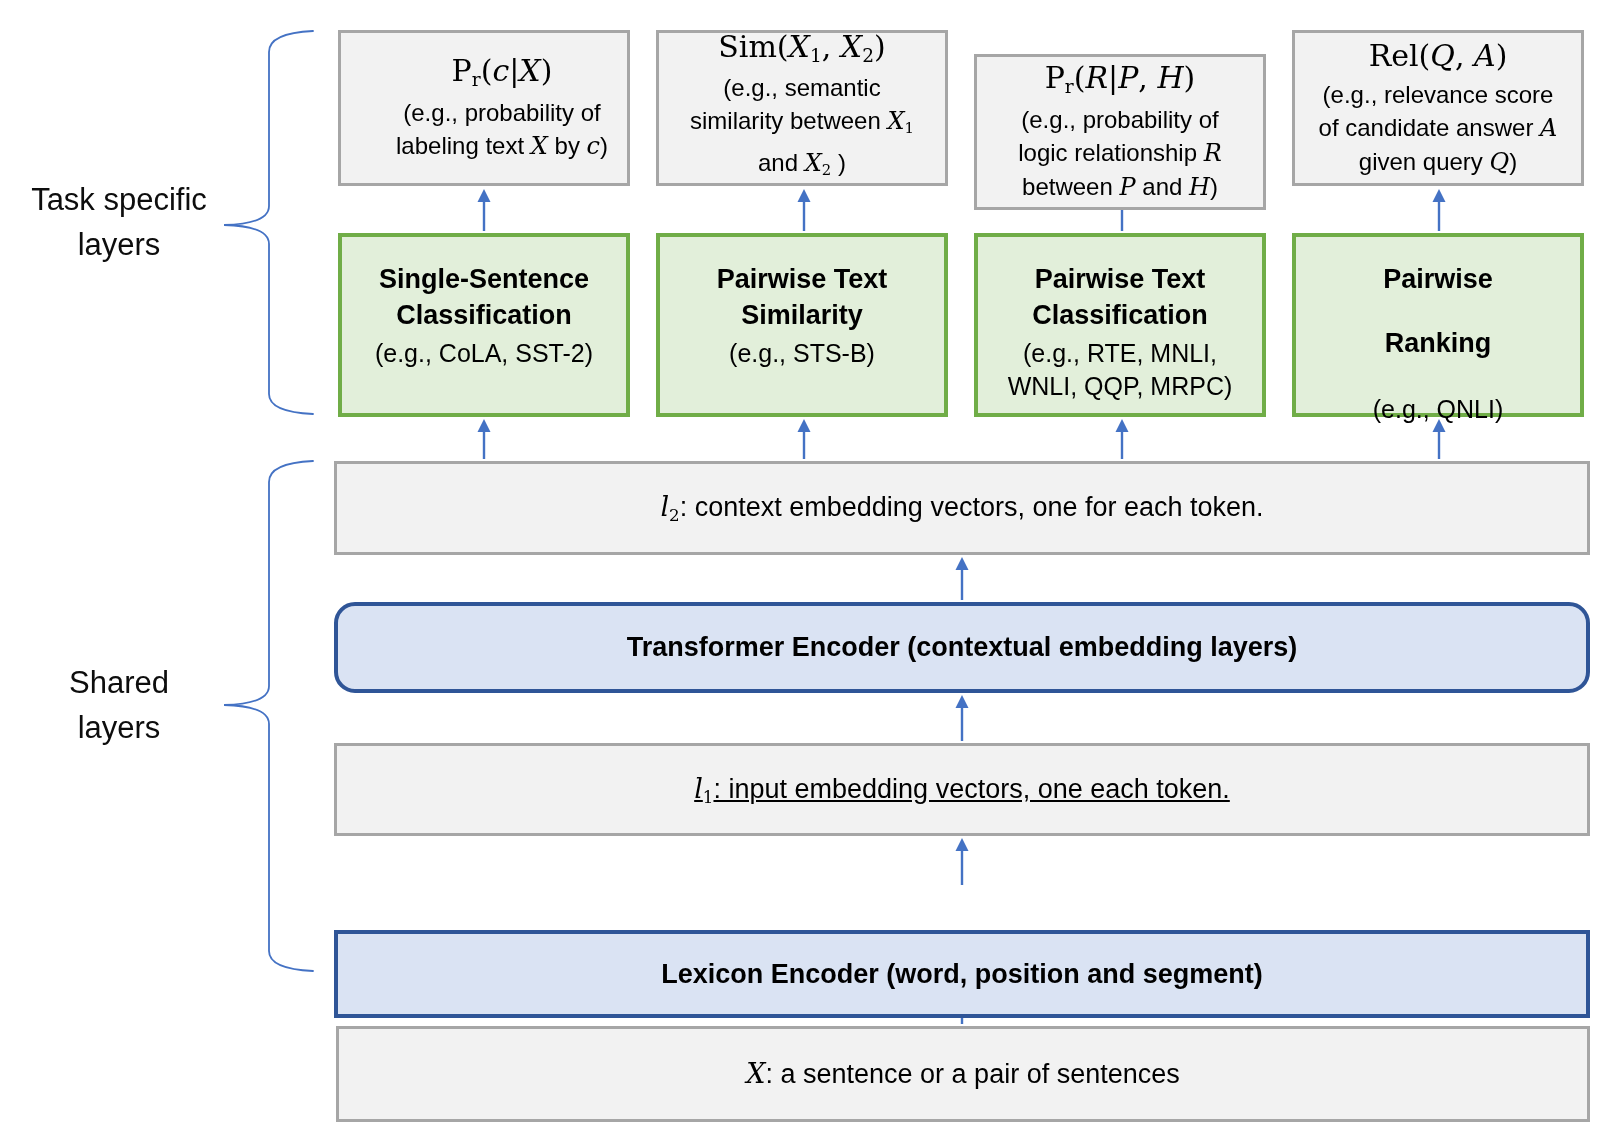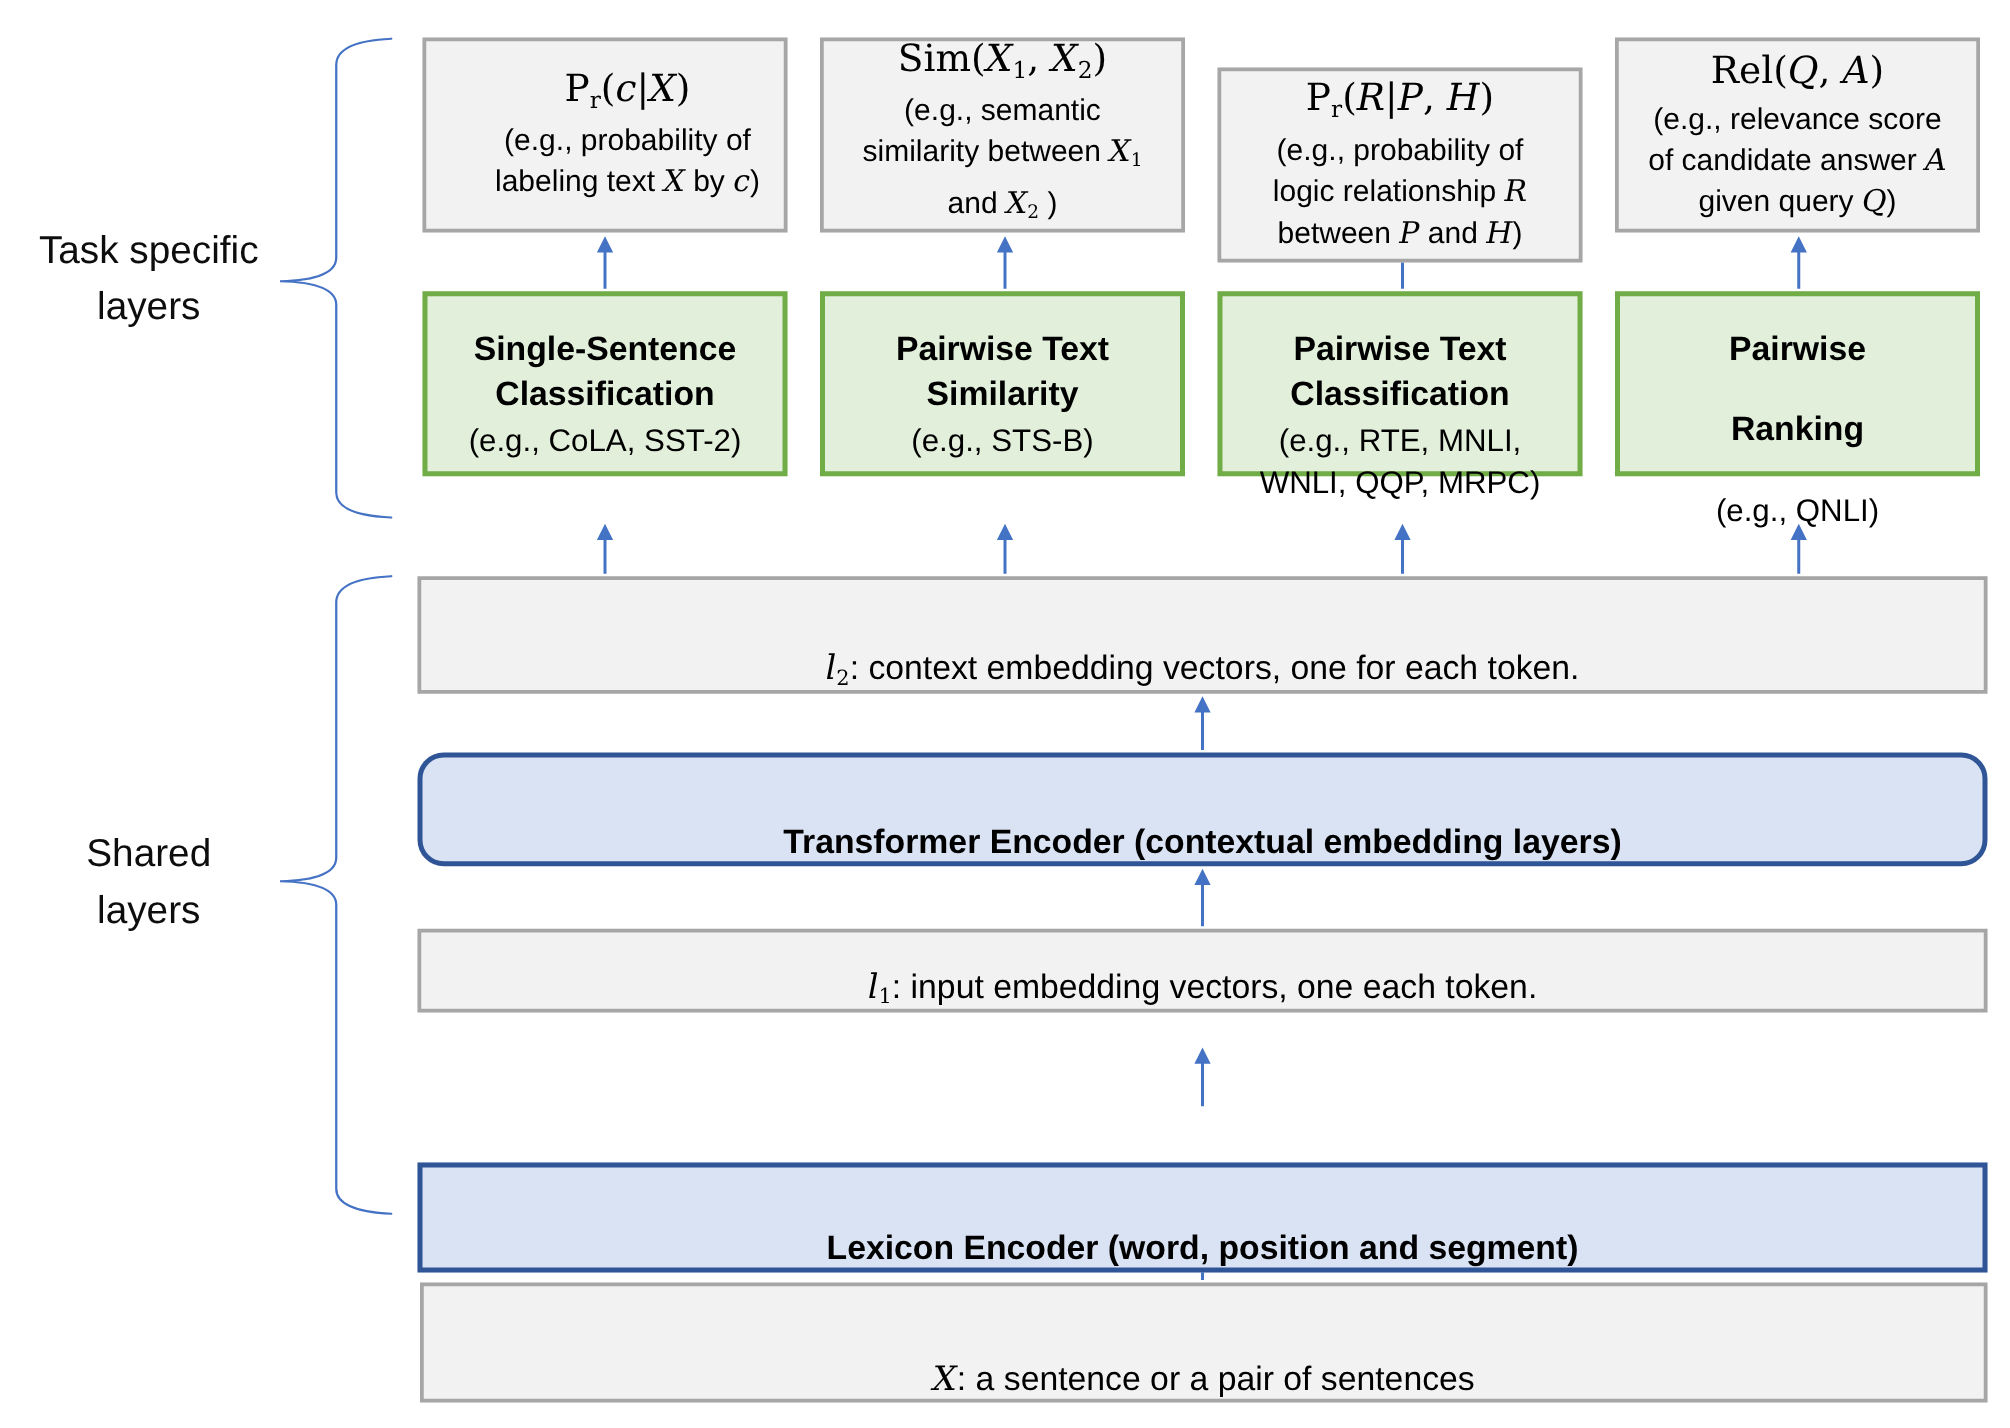--- a/index.html
+++ b/index.html
@@ -20,31 +20,31 @@
   .tbox{
     position:absolute;top:30px;width:292px;height:156px;box-sizing:border-box;
     background:var(--box-gray-fill);border:3px solid var(--box-gray-border);
     display:flex;flex-direction:column;align-items:center;justify-content:center;
     text-align:center;
   }
   .formula{font-size:30px;color:#000;margin-bottom:5px;white-space:nowrap;}
   .dline{font-size:24px;line-height:33px;color:#000;white-space:nowrap;}
   
   .gbox{
-    position:absolute;top:233px;width:292px;height:148px;box-sizing:border-box;
+    position:absolute;top:233px;width:292px;height:184px;box-sizing:border-box;
     background:var(--green-fill);border:4px solid var(--green-border);
     display:flex;flex-direction:column;align-items:center;text-align:center;
     padding-top:24px;
   }
   .gtitle{font-size:27px;font-weight:bold;line-height:36px;color:#000;white-space:nowrap;}
   .gexample{font-size:25px;line-height:35px;color:#000;margin-top:3px;white-space:nowrap;}
   
   .bar{
     position:absolute;left:334px;width:1256px;box-sizing:border-box;
-    display:flex;align-items:flex-end;justify-content:center;text-align:center;
+    display:flex;align-items:center;justify-content:center;text-align:center;
     white-space:nowrap;
   }
   .bar-gray{background:var(--box-gray-fill);border:3px solid var(--box-gray-border);font-size:27px;color:#000;}
   .bar-blue{background:var(--bar-blue-fill);border:4px solid var(--bar-blue-border);font-size:27px;font-weight:bold;color:#000;}
   
   .tk-plain{font-family:"Liberation Sans",sans-serif;}
   .tk-up{font-family:"DejaVu Serif",serif;}
   .tk-it{font-family:"DejaVu Serif",serif;font-style:italic;}
   .tk-sub{font-family:"DejaVu Serif",serif;font-size:0.62em;vertical-align:-0.28em;}
   
@@ -168,21 +168,21 @@
     <div class="gtitle">Ranking</div>
     <div class="gexample">(e.g., QNLI)</div>
   </div>
 
   <div class="bar bar-gray" style="top:461px;height:94px;">
     <span><span class="tk-it">l</span><span class="tk-sub">2</span><span class="tk-plain">: context embedding vectors, one for each token.</span></span>
   </div>
   <div class="bar bar-blue" style="top:602px;height:91px;border-radius:21px;">
     <span>Transformer Encoder (contextual embedding layers)</span>
   </div>
-  <div class="bar bar-gray" style="top:743px;height:67px;">
+  <div class="bar bar-gray" style="top:743px;height:93px;text-decoration:underline;">
     <span><span class="tk-it">l</span><span class="tk-sub">1</span><span class="tk-plain">: input embedding vectors, one each token.</span></span>
   </div>
   <div class="bar bar-blue" style="top:930px;height:88px;">
     <span>Lexicon Encoder (word, position and segment)</span>
   </div>
   <div class="bar bar-gray" style="left:336px;width:1254px;top:1026px;height:96px;">
     <span><span class="tk-it">X</span><span class="tk-plain">: a sentence or a pair of sentences</span></span>
   </div>
 
 </div>

